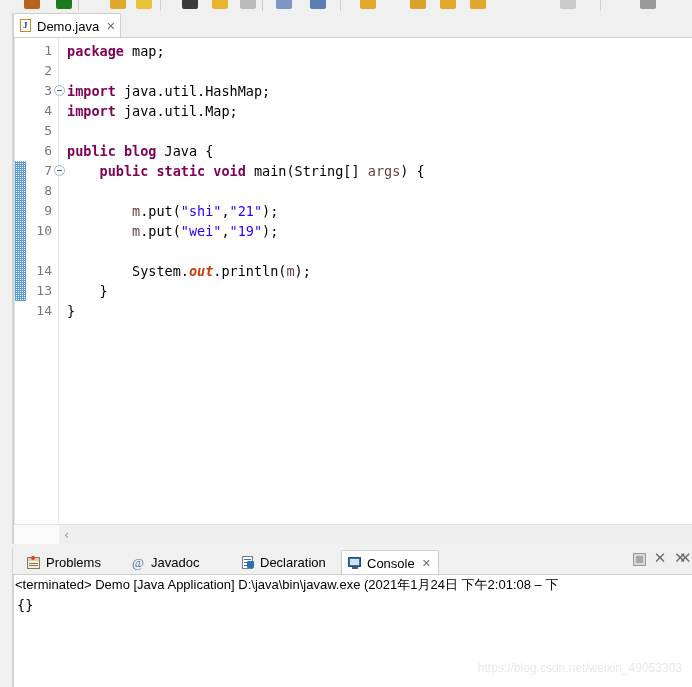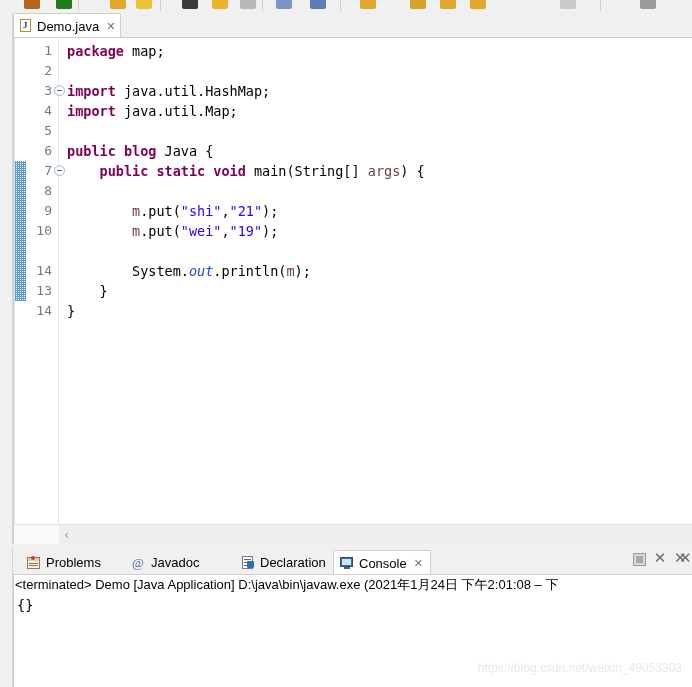--- a/index.html
+++ b/index.html
@@ -110,21 +110,21 @@
     border-radius:50%;border:1px solid #a8b6c4;background:#fbfdff;
     box-sizing:border-box;
   }
   .fold:after{
     content:"";position:absolute;left:2px;top:4px;width:5px;height:1px;background:#4c6274;
   }
   .code{position:absolute;left:53px;top:0;color:#000000;}
 
   .kw{color:#7f0055;font-weight:bold;margin-top:8px;}
   .str{color:#2a00ff;}
-  .fld{color:#1d4ed8;font-style:italic;font-weight:normal;}
+  .fld{color:#c2410c;font-style:italic;font-weight:bold;}
   .pm{color:#6a3e3e;}
 
   
   .hscroll{
     position:absolute;left:0;bottom:0;width:678px;height:19px;
     background:#f0f0f0;border-top:1px solid #e2e2e2;
   }
   .hs-left{
     position:absolute;left:45px;top:0;width:633px;height:19px;background:#efefef;
   }
@@ -302,21 +302,21 @@
 
       <div class="btab" style="left:222px;">
         <span class="ico16 ic-decl">
           <span class="bx"></span>
             <span class="ln1"></span>
             <span class="cn"></span>
         </span>
         <span class="btab-label">Declaration</span>
       </div>
 
-      <div class="btab active" style="left:320px;">
+      <div class="btab active" style="left:328px;">
         <span class="ico16 ic-console">
           <span class="scr"></span>
             <span class="inn"></span>
             <span class="ft"></span>
         </span>
         <span class="btab-label">Console</span>
         <span class="btab-close">✕</span>
       </div>
 
       <div class="bot-tools">

